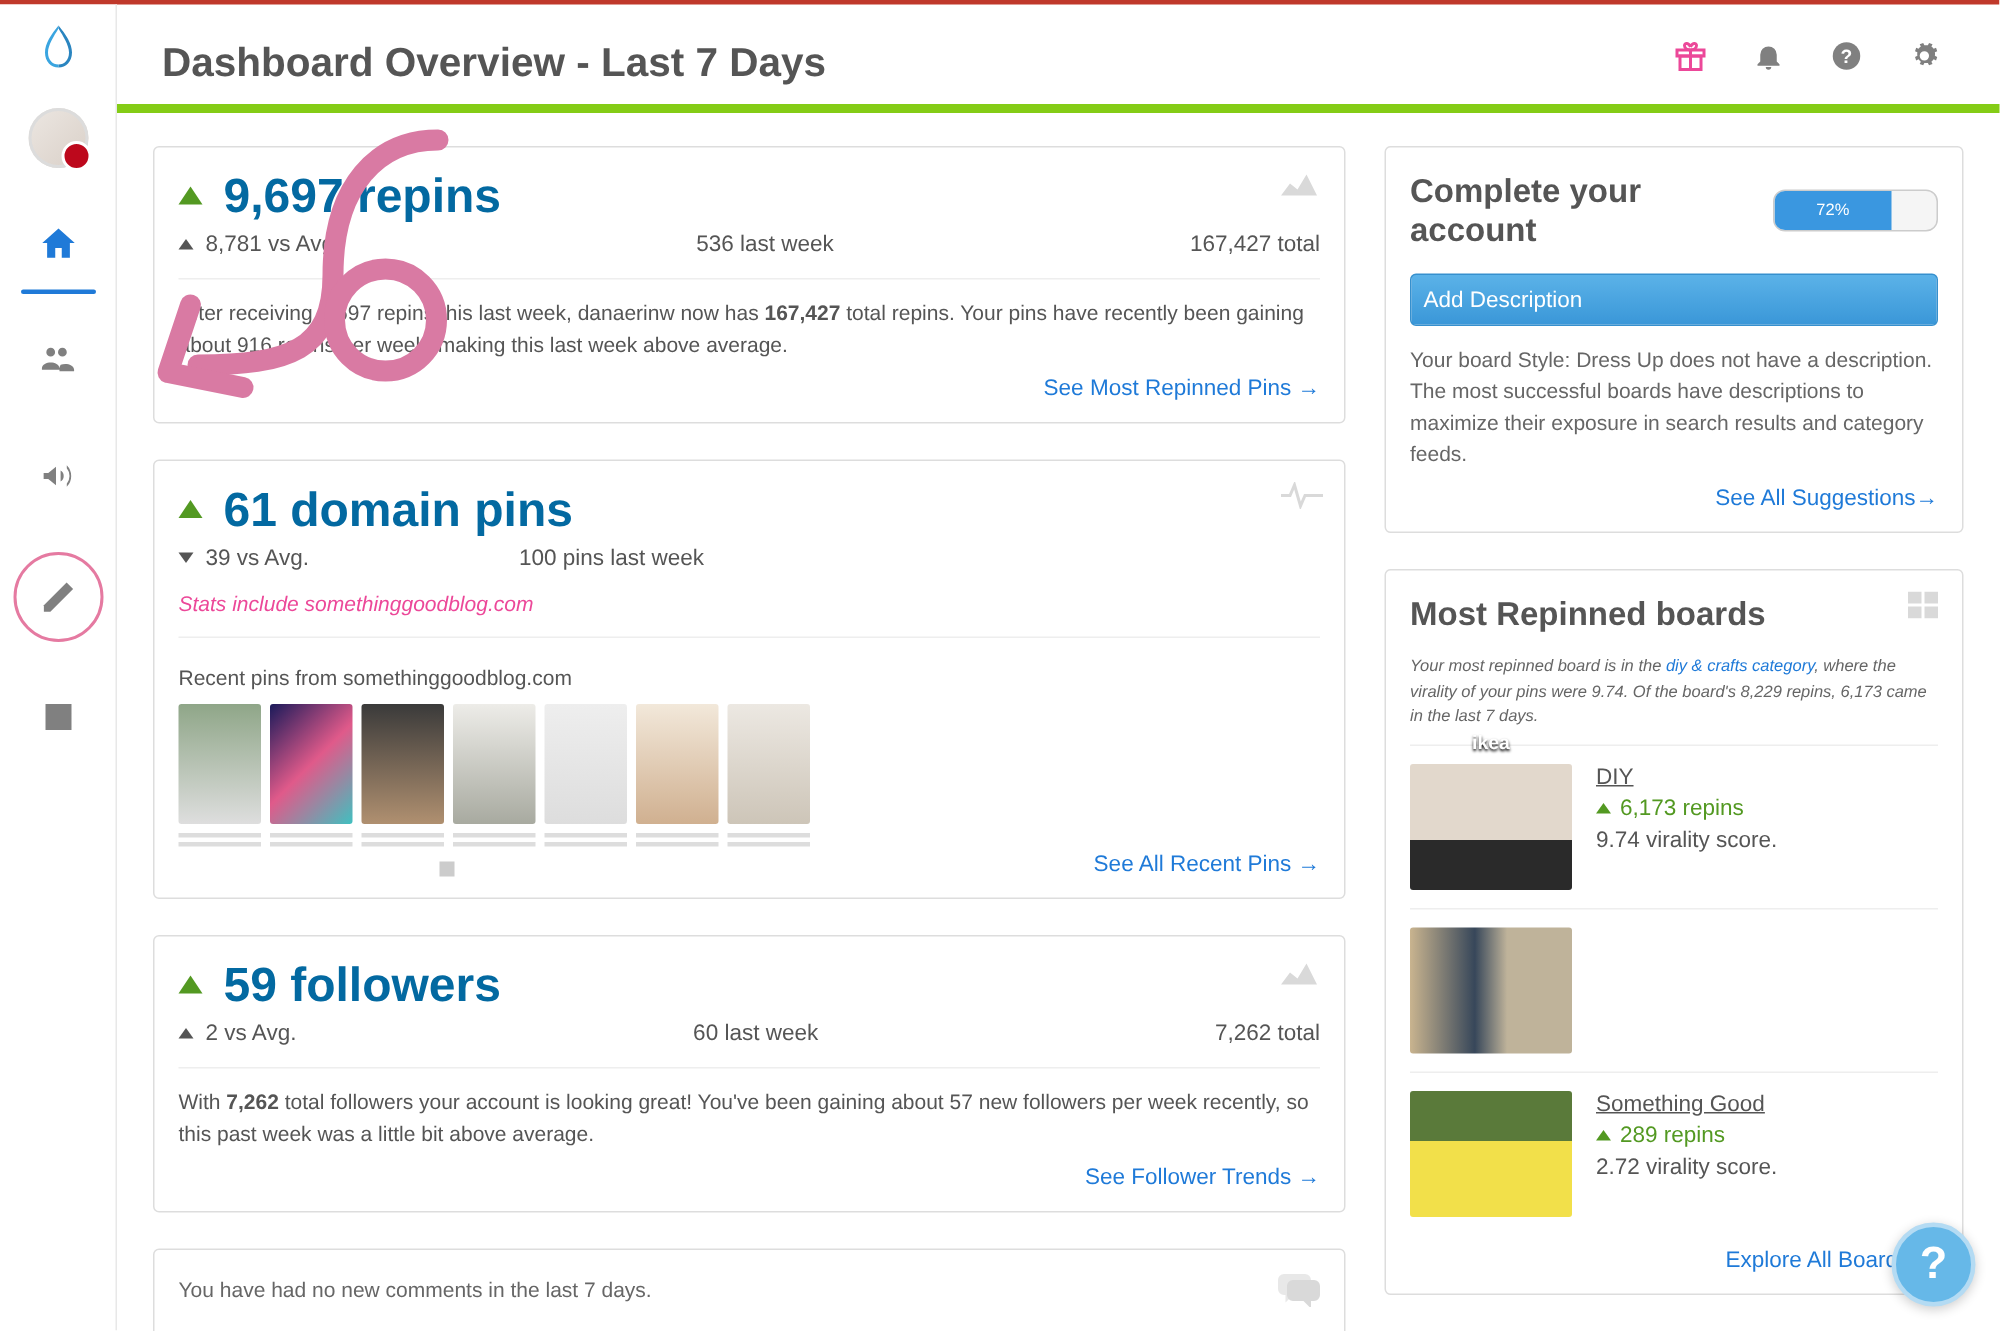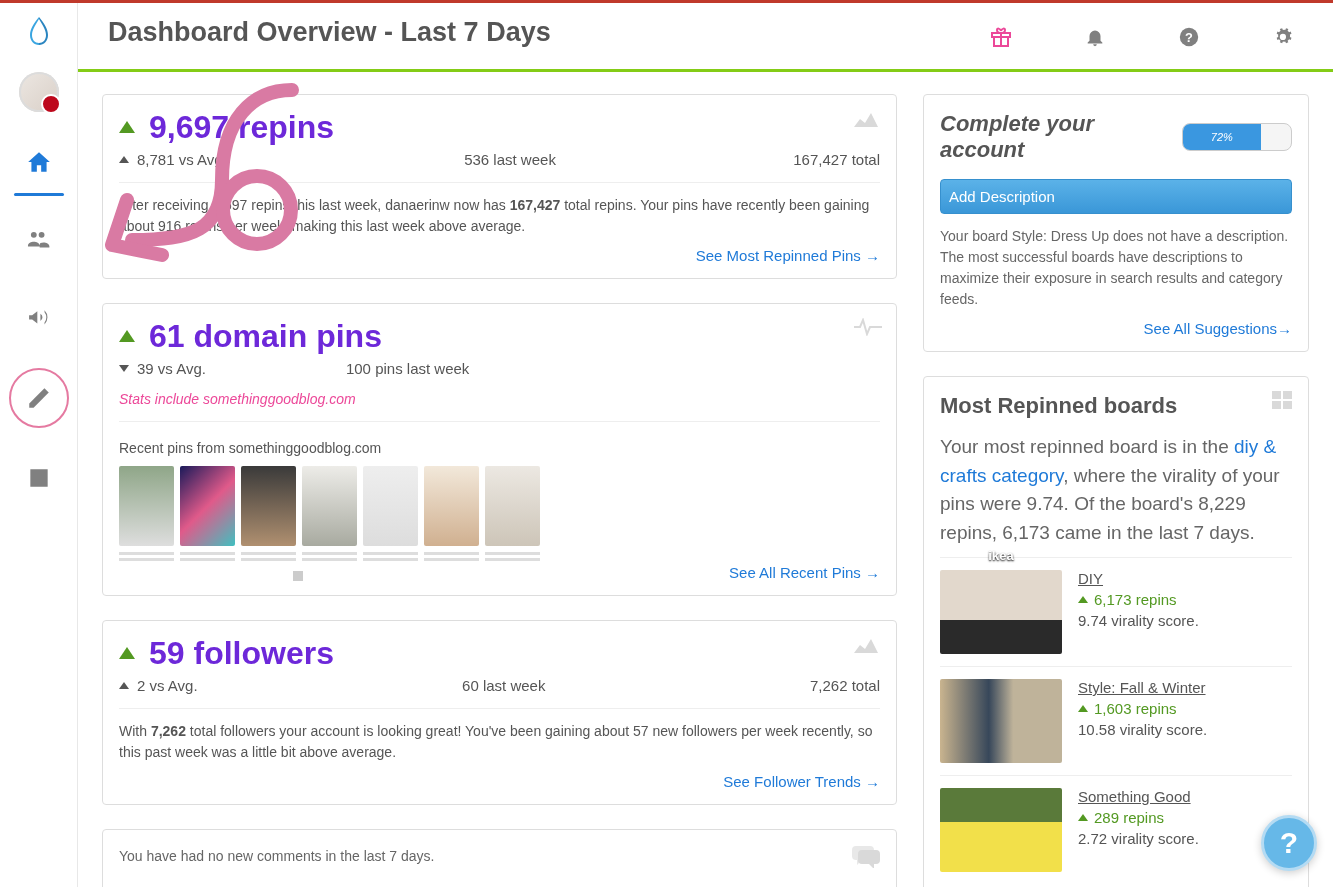--- a/index.html
+++ b/index.html
@@ -9,57 +9,57 @@
 .sidebar { width: 78px; border-right: 1px solid #e8e8e8; background: #fff; display: flex; flex-direction: column; align-items: center; padding-top: 12px; gap: 22px; overflow: hidden;}
 .sidebar .logo svg { width: 28px; height: 32px; }
 .sidebar .avatar { width: 40px; height: 40px; border-radius: 50%; background: linear-gradient(135deg, #ece7e2, #d9cfc7); position: relative; box-shadow: 0 0 0 2px #dcdcdc inset;}
 .sidebar .avatar::after { content: ""; position: absolute; bottom: -2px; right: -2px; width: 16px; height: 16px; border-radius: 50%; background: #bd081c; border: 2px solid #fff; }
 .sidebar .nav-item { width: 78px; height: 56px; display: flex; align-items: center; justify-content: center; color: #808080; position: relative; cursor: pointer; }
 .sidebar .nav-item.active { color: #1f7ad8; }
 .sidebar .nav-item.active::after { content: ""; position: absolute; bottom: -6px; left: 14px; right: 14px; height: 3px; background: #1f7ad8; border-radius: 2px;}
 .sidebar .nav-item svg { width: 28px; height: 26px; fill: currentColor; }
 .sidebar .nav-item.circle-hl { border: 2px solid #e57aa1; border-radius: 50%; width: 60px; height: 60px; }
 .main { flex: 1; display: flex; flex-direction: column; overflow-y: auto; }
-.topbar { display: flex; align-items: flex-start; padding: 14px 28px 12px 30px; border-bottom: 3px solid #84cc16; gap: 42px; }
+.topbar { display: flex; align-items: flex-end; padding: 14px 28px 12px 30px; border-bottom: 6px solid #84cc16; }
 .topbar h1 { font-size: 27px; font-weight: 700; color: #555; flex: 1; }
 .topbar .icon-btn { width: 44px; height: 40px; display: flex; align-items: center; justify-content: center; color: #808080; margin-left: 8px; cursor: pointer; }
 .topbar .icon-btn.gift { color: #ec4899; }
 .content { display: flex; gap: 26px; padding: 22px 24px; align-items: flex-start;}
 .main-col { flex: 1; display: flex; flex-direction: column; gap: 24px; position: relative;}
 .side-col { width: 386px; display: flex; flex-direction: column; gap: 24px; }
 .card { border: 1px solid #ddd; border-radius: 4px; padding: 16px 16px 14px 16px; background: #fff; position: relative; }
 .card .sparkline-icon { position: absolute; top: 14px; right: 14px; color: #d9d9d9; }
-.card h2 { display: flex; align-items: center; font-size: 32px; font-weight: 700; color: #6d28d9; line-height: 1; margin-bottom: 8px;}
+.card h2 { display: flex; align-items: center; font-size: 32px; font-weight: 700; color: #0369a1; line-height: 1; margin-bottom: 8px;}
 .card h2 .tri { width: 0; height: 0; border-left: 8px solid transparent; border-right: 8px solid transparent; border-bottom: 12px solid #539922; margin-right: 14px; }
 .card .stat-row { display: flex; gap: 40px; color: #555; font-size: 15px; margin-bottom: 14px; flex-wrap: wrap;}
 .card .stat-row > div { display: flex; align-items: center; }
 .card .stat-row .mini-tri-up { width: 0; height: 0; border-left: 5px solid transparent; border-right: 5px solid transparent; border-bottom: 7px solid #555; margin-right: 8px;}
 .card .stat-row .mini-tri-down { width: 0; height: 0; border-left: 5px solid transparent; border-right: 5px solid transparent; border-top: 7px solid #555; margin-right: 8px;}
 .card .stat-row .spacer { flex: 1; }
 .card .desc { font-size: 14px; color: #555; line-height: 1.5; border-top: 1px solid #eee; padding-top: 12px; margin-bottom: 10px;}
 .card .desc strong { font-weight: 700; }
 .card .note { font-style: italic; color: #ec4899; font-size: 14px; margin-bottom: 14px;}
 .card .link-row { text-align: right; }
 .card .link, .link { color: #1f7ad8; font-size: 15px; cursor: pointer; }
 .thumbs { display: flex; gap: 6px; margin-top: 10px; margin-bottom: 8px;}
 .thumb { width: 55px; display: flex; flex-direction: column; }
 .thumb .img { height: 80px; border-radius: 2px; }
 .thumb .bars { margin-top: 6px; display: flex; flex-direction: column; gap: 3px; }
 .thumb .bars div { height: 3px; background: #ddd; }
 .thumbs-link-row { display: flex; justify-content: space-between; align-items: flex-end;}
 .recent-label { font-size: 14px; color: #555; margin-top: 6px;}
 .side-card-title { font-size: 22px; font-weight: 700; color: #555; margin-bottom: 14px;}
-.progress-wrap { display: flex; align-items: center; gap: 10px; margin-bottom: 16px; font-style: italic;}
+.progress-wrap { display: flex; align-items: center; gap: 10px; margin-bottom: 16px;}
 .progress-wrap .title { flex: 1; }
 .progress { width: 110px; height: 28px; border: 1px solid #ccc; border-radius: 8px; overflow: hidden; position: relative; background: #f5f5f5;}
 .progress .fill { height: 100%; background: #3a97e0; display: flex; align-items: center; justify-content: center; color: #fff; font-size: 11px;}
 .btn-primary { display: block; width: 100%; padding: 8px; background: linear-gradient(#5bb2e8, #3a97d8); color: #fff; border-radius: 4px; font-size: 15px; cursor: pointer; border: 1px solid #3690ce; margin-bottom: 12px;}
 .side-text { font-size: 14px; color: #666; line-height: 1.5; margin-bottom: 10px;}
 .board-item { display: flex; gap: 16px; border-top: 1px solid #eee; padding: 12px 0; }
-.board-item .thumb-img { width: 122px; height: 84px; border-radius: 2px; flex-shrink: 0;}
+.board-item .thumb-img { width: 108px; height: 84px; border-radius: 2px; flex-shrink: 0;}
 .board-item .board-name { font-size: 15px; color: #555; margin-bottom: 4px; text-decoration: underline;}
 .board-item .board-repins { color: #539922; font-size: 15px; display: flex; align-items: center; margin-bottom: 4px;}
 .board-item .board-repins .mini-tri { width: 0; height: 0; border-left: 5px solid transparent; border-right: 5px solid transparent; border-bottom: 7px solid #539922; margin-right: 6px;}
 .board-item .board-score { font-size: 15px; color: #555; }
 .comments-title { font-size: 20px; font-weight: 700; color: #555; margin-bottom: 14px;}
 .comments-icon { position: absolute; top: 14px; right: 16px; color: #d9d9d9; }
 .help-bubble { position: fixed; bottom: 16px; right: 16px; width: 56px; height: 56px; border-radius: 50%; background: #66b8e8; display: flex; align-items: center; justify-content: center; color: #fff; font-size: 30px; font-weight: 700; box-shadow: 0 2px 8px rgba(0,0,0,0.2); cursor: pointer; border: 3px solid #b4dbf3;}
 .annot-arrow { position: absolute; top: -14px; left: -10px; z-index: 5; pointer-events: none;}
 .text-link { color: #1f7ad8; }
 .right-link-row { text-align: right; margin-top: 8px;}
@@ -293,39 +293,34 @@
         </div>
 
         <div class="card">
           <div style="position:absolute; top:14px; right:16px; color:#d9d9d9;"><svg width="20" height="18" viewBox="0 0 20 18" fill="currentColor">
                 <rect x="0" y="0" width="9" height="8"></rect>
                 <rect x="11" y="0" width="9" height="8"></rect>
                 <rect x="0" y="10" width="9" height="8"></rect>
                 <rect x="11" y="10" width="9" height="8"></rect>
               </svg></div>
           <div class="side-card-title">Most Repinned boards</div>
-          <div class="side-text" style="font-size:19px;"><span>Your most repinned board is in the </span><span class="text-link">diy &amp; crafts category</span><span>, where the virality of your pins were 9.74. Of the board's 8,229 repins, 6,173 came in the last 7 days.</span></div>
+          <div class="side-text" style="font-size:11px;font-style:italic;"><span>Your most repinned board is in the </span><span class="text-link">diy &amp; crafts category</span><span>, where the virality of your pins were 9.74. Of the board's 8,229 repins, 6,173 came in the last 7 days.</span></div>
           <div id="boards-list">
               <div class="board-item">
                 <div class="thumb-img" style="background:linear-gradient(#e2d8cc 60%, #2a2a2a 60%); position:relative;">
                   <div style="position:relative; top:-22px; text-align:center; color:#fff; font-size:13px; font-weight:700; text-shadow:0 1px 2px #000;">ikea</div>
                 </div>
                 <div>
                   <div class="board-name">DIY</div>
                   <div class="board-repins"><span class="mini-tri"></span>6,173 repins</div>
                   <div class="board-score">9.74 virality score.</div>
                 </div>
               </div>
               <div class="board-item">
                 <div class="thumb-img" style="background:linear-gradient(to right, #c9b48f, #37475a 40%, #bfb39a 60%); position:relative;"></div>
-                <div>
-                  <div class="board-name">Style: Fall &amp; Winter</div>
-                  <div class="board-repins"><span class="mini-tri"></span>1,603 repins</div>
-                  <div class="board-score">10.58 virality score.</div>
-                </div>
               </div>
               <div class="board-item">
                 <div class="thumb-img" style="background:linear-gradient(#5a7a3a 40%, #f2e04a 40%); position:relative;"></div>
                 <div>
                   <div class="board-name">Something Good</div>
                   <div class="board-repins"><span class="mini-tri"></span>289 repins</div>
                   <div class="board-score">2.72 virality score.</div>
                 </div>
               </div>
             </div>

